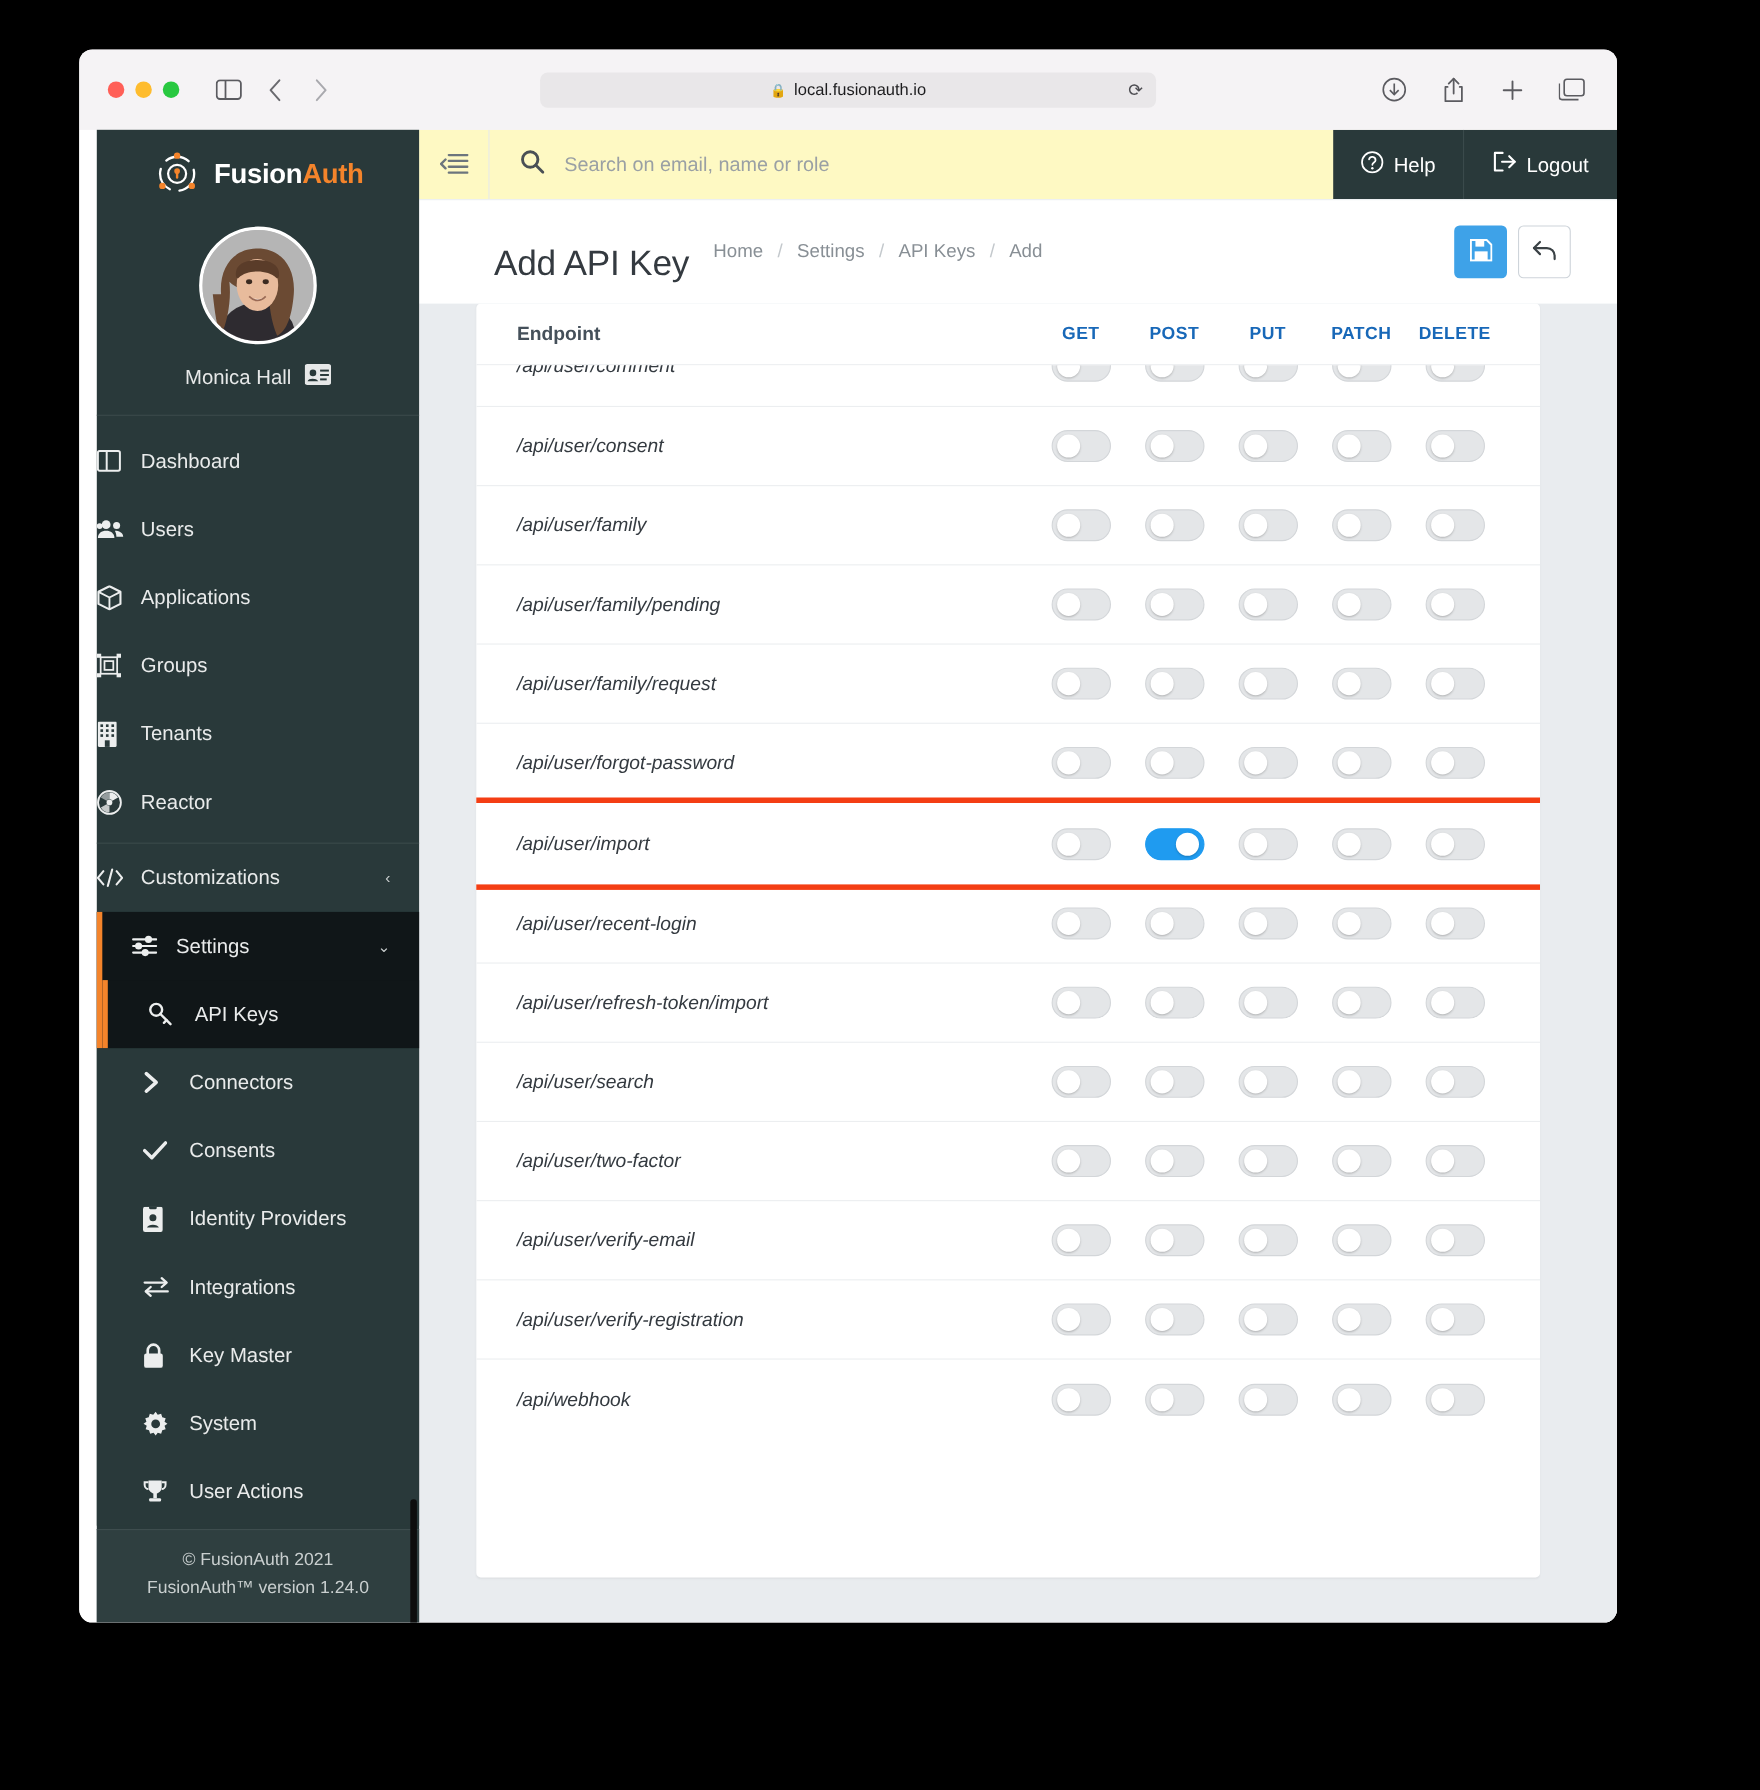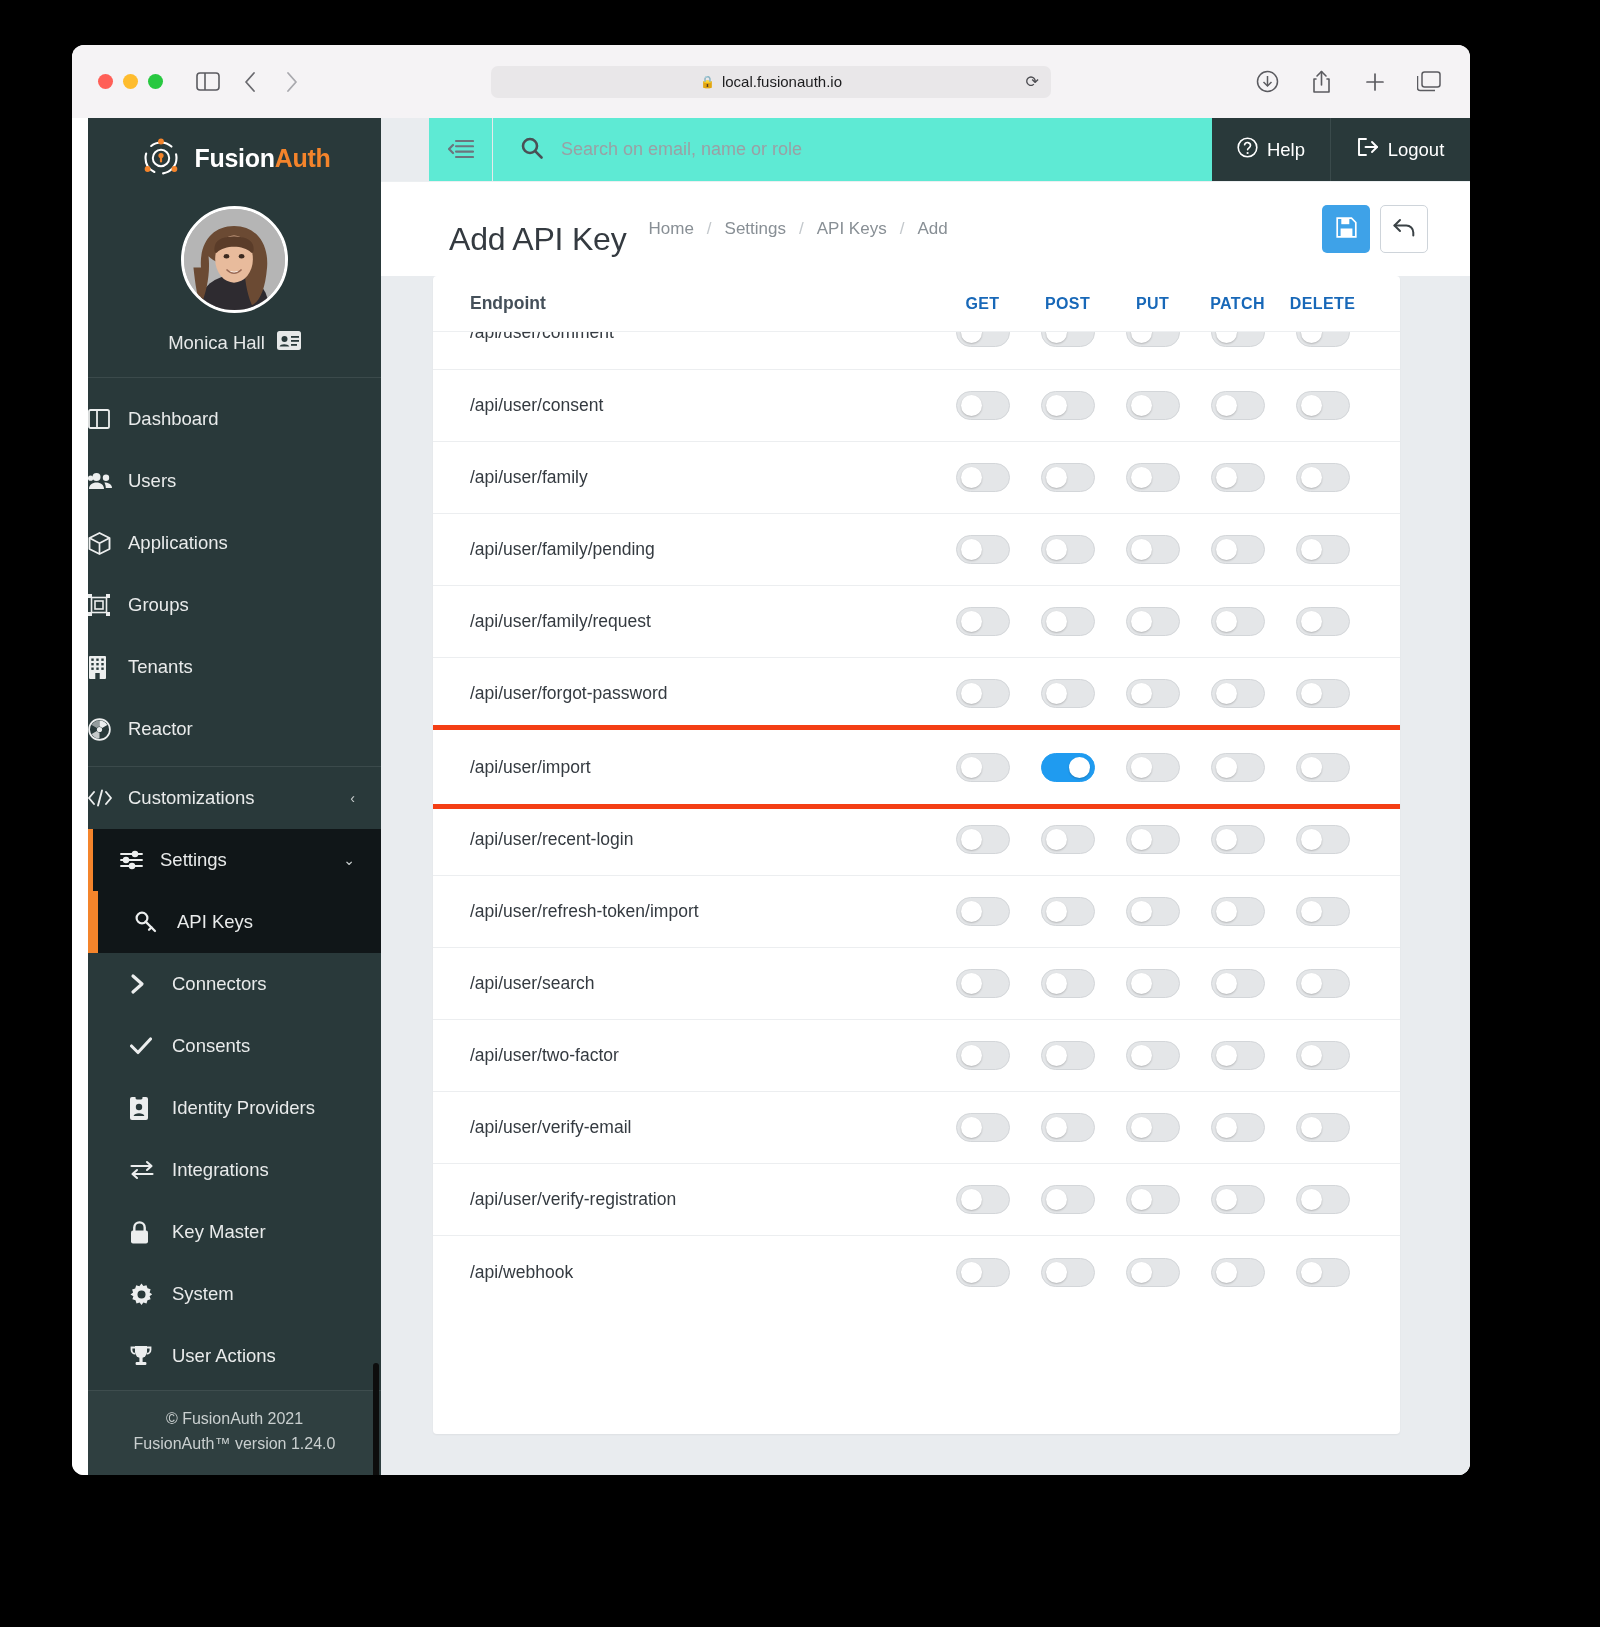--- a/index.html
+++ b/index.html
@@ -148,21 +148,21 @@
 
   .sb-scroll {
     position: absolute; right: 2px; top: 1245px;
     width: 6px; height: 145px; border-radius: 3px;
     background: #0d0d0d;
   }
 
   
   .main { flex: 1; display: flex; flex-direction: column; background: #e9ecef; min-width: 0; }
 
-  .topbar { height: 63px; background: #5eead4; display: flex; flex: none; margin-left: 48px; }
+  .topbar { height: 63px; background: #fef9c3; display: flex; flex: none; }
   .collapse-btn {
     width: 64px; height: 63px; display: flex; align-items: center; justify-content: center;
     border-right: 1px solid #e7e9ea; color: #6c757d;
   }
   .searchwrap { flex: 1; display: flex; align-items: center; padding-left: 28px; gap: 18px; min-width: 0; }
   .search-icon { color: #4a5055; }
   .search-input {
     border: none; outline: none; background: transparent;
     font-size: 18px; color: #6b7074;
     font-family: "Liberation Sans", sans-serif;
@@ -221,20 +221,21 @@
     width: 85px; flex: none; text-align: center;
     font-size: 16px; font-weight: 700; color: #1868b8; letter-spacing: .4px;
   }
 
   .rows { position: relative; }
   .row {
     display: flex; align-items: center;
     height: 72px; padding: 0 35px 0 37px;
     border-bottom: 1px solid #eceef0;
     position: relative;
+    font-style: italic;
   }
   .row:last-child { border-bottom: none; }
   .row-ep { font-size: 17.5px; color: #343a40; flex: 1; }
   .cell { width: 85px; flex: none; display: flex; justify-content: center; }
 
   .toggle {
     width: 54px; height: 29px; border-radius: 15px;
     background: #e4e6e8; border: 1px solid #d3d6d9;
     position: relative; cursor: pointer;
     flex: none;

